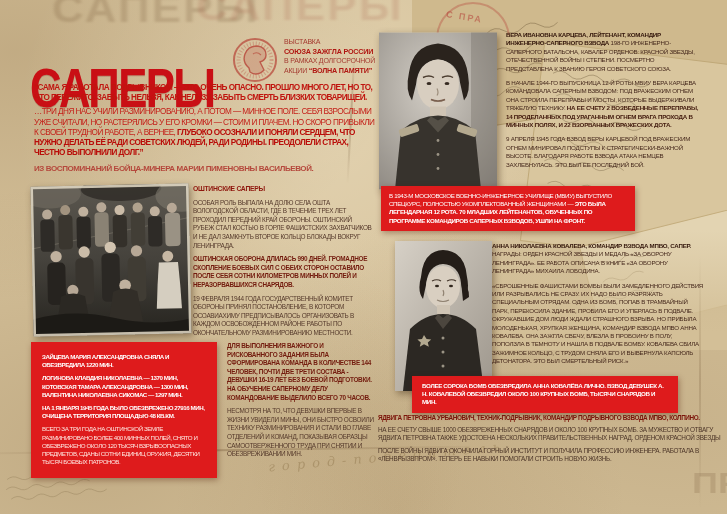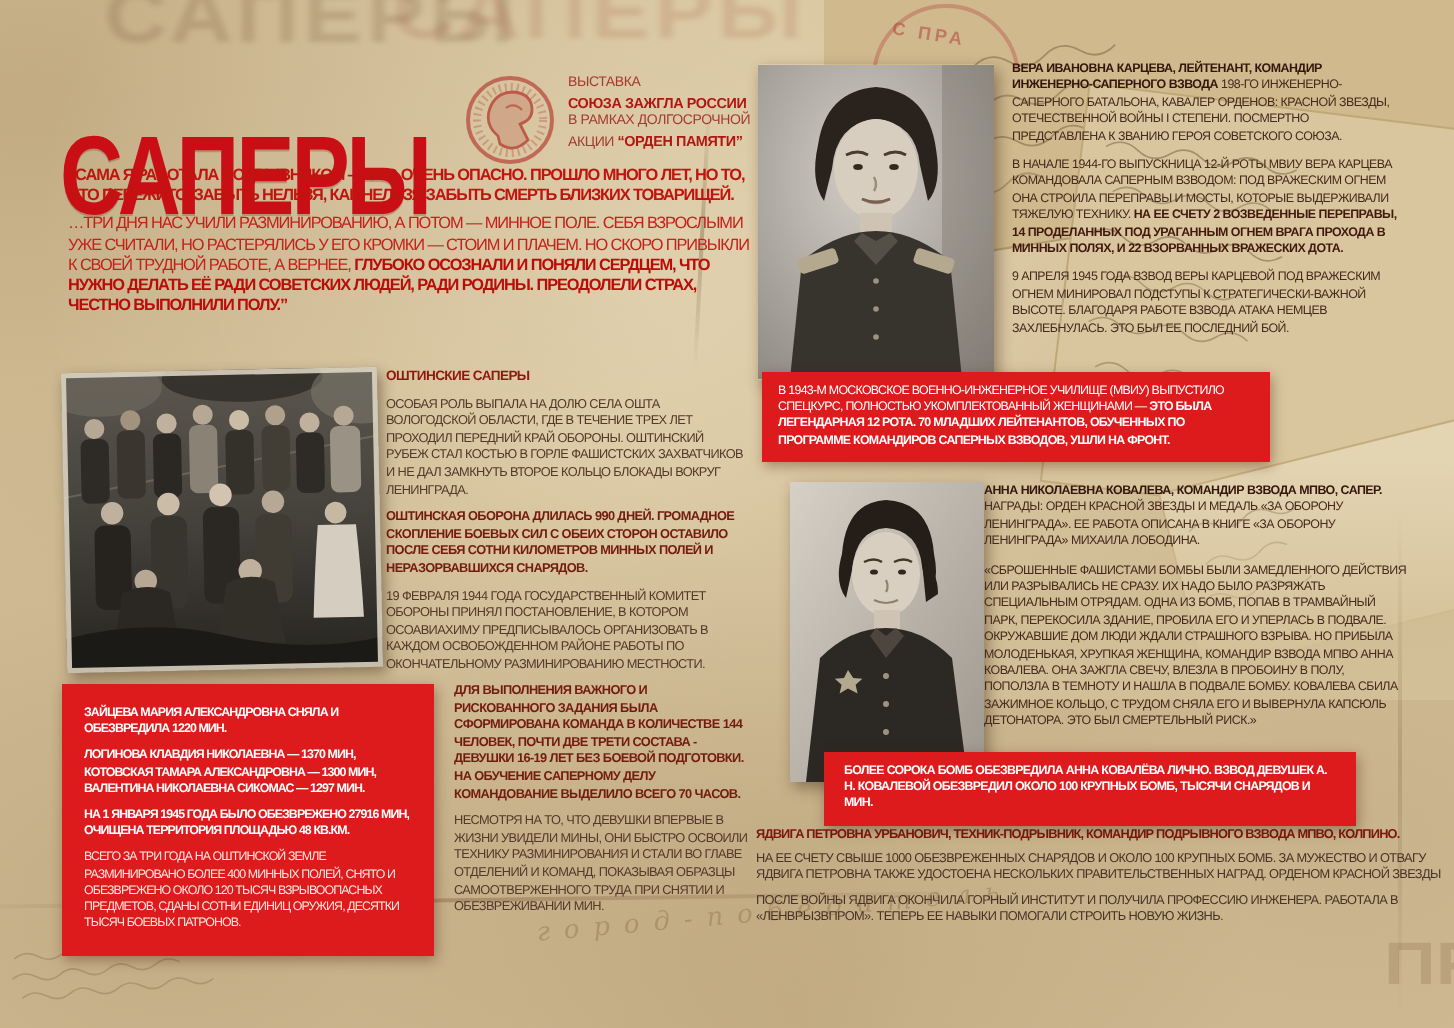--- a/index.html
+++ b/index.html
@@ -145,29 +145,30 @@
       <path d="M24 19 q4 -3 8 1" stroke="#b8493c" fill="none" stroke-width="1.1" opacity=".7"></path>
     </svg>
   </div>
 
   <div class="abs exh">
     <div>ВЫСТАВКА</div>
     <div class="b">СОЮЗА ЗАЖГЛА РОССИИ</div>
     <div>В РАМКАХ ДОЛГОСРОЧНОЙ</div>
     <div>
       <span>АКЦИИ</span>
-      <span class="b">“ОРДЕН ПАМЯТИ”</span>
+      <span class="b">“ВОЛНА ПАМЯТИ”</span>
     </div>
   </div>
 
   <div class="abs quote">
     <div class="p1">“САМА Я РАБОТАЛА ПОДРЫВНИКОМ — ЭТО ОЧЕНЬ ОПАСНО. ПРОШЛО МНОГО ЛЕТ, НО ТО, ЧТО ПЕРЕЖИТО, ЗАБЫТЬ НЕЛЬЗЯ, КАК НЕЛЬЗЯ ЗАБЫТЬ СМЕРТЬ БЛИЗКИХ ТОВАРИЩЕЙ.</div>
     <div class="p2">
-      <span>…ТРИ ДНЯ НАС УЧИЛИ РАЗМИНИРОВАНИЮ, А ПОТОМ — МИННОЕ ПОЛЕ. СЕБЯ ВЗРОСЛЫМИ УЖЕ СЧИТАЛИ, НО РАСТЕРЯЛИСЬ У ЕГО КРОМКИ — СТОИМ И ПЛАЧЕМ. НО СКОРО ПРИВЫКЛИ К СВОЕЙ ТРУДНОЙ РАБОТЕ, А ВЕРНЕЕ, </span><span class="b">ГЛУБОКО ОСОЗНАЛИ И ПОНЯЛИ СЕРДЦЕМ, ЧТО НУЖНО ДЕЛАТЬ ЕЁ РАДИ СОВЕТСКИХ ЛЮДЕЙ, РАДИ РОДИНЫ. ПРЕОДОЛЕЛИ СТРАХ, ЧЕСТНО ВЫПОЛНИЛИ ПОЛУ.”</span>
+      <span>…ТРИ ДНЯ НАС УЧИЛИ РАЗМИНИРОВАНИЮ, А ПОТОМ — МИННОЕ ПОЛЕ. СЕБЯ ВЗРОСЛЫМИ УЖЕ СЧИТАЛИ, НО РАСТЕРЯЛИСЬ У ЕГО КРОМКИ — СТОИМ И ПЛАЧЕМ. НО СКОРО ПРИВЫКЛИ К СВОЕЙ ТРУДНОЙ РАБОТЕ, А ВЕРНЕЕ, </span><span class="b">ГЛУБОКО ОСОЗНАЛИ И ПОНЯЛИ СЕРДЦЕМ, ЧТО НУЖНО ДЕЛАТЬ ЕЁ РАДИ СОВЕТСКИХ ЛЮДЕЙ, РАДИ РОДИНЫ. ПРЕОДОЛЕЛИ СТРАХ, ЧЕСТНО ВЫПОЛНИЛИ ДОЛГ.”</span>
     </div>
+    <div class="attr">ИЗ ВОСПОМИНАНИЙ БОЙЦА-МИНЕРА МАРИИ ПИМЕНОВНЫ ВАСИЛЬЕВОЙ.</div>
   </div>
 
   <div class="abs photo photo-group">
     <svg viewBox="0 0 157 149">
       <defs>
         <linearGradient id="gp" x1="0" y1="0" x2="0" y2="1">
           <stop offset="0" stop-color="#5a564e"></stop>
             <stop offset=".5" stop-color="#45423c"></stop>
             <stop offset="1" stop-color="#26241f"></stop>
         </linearGradient>

